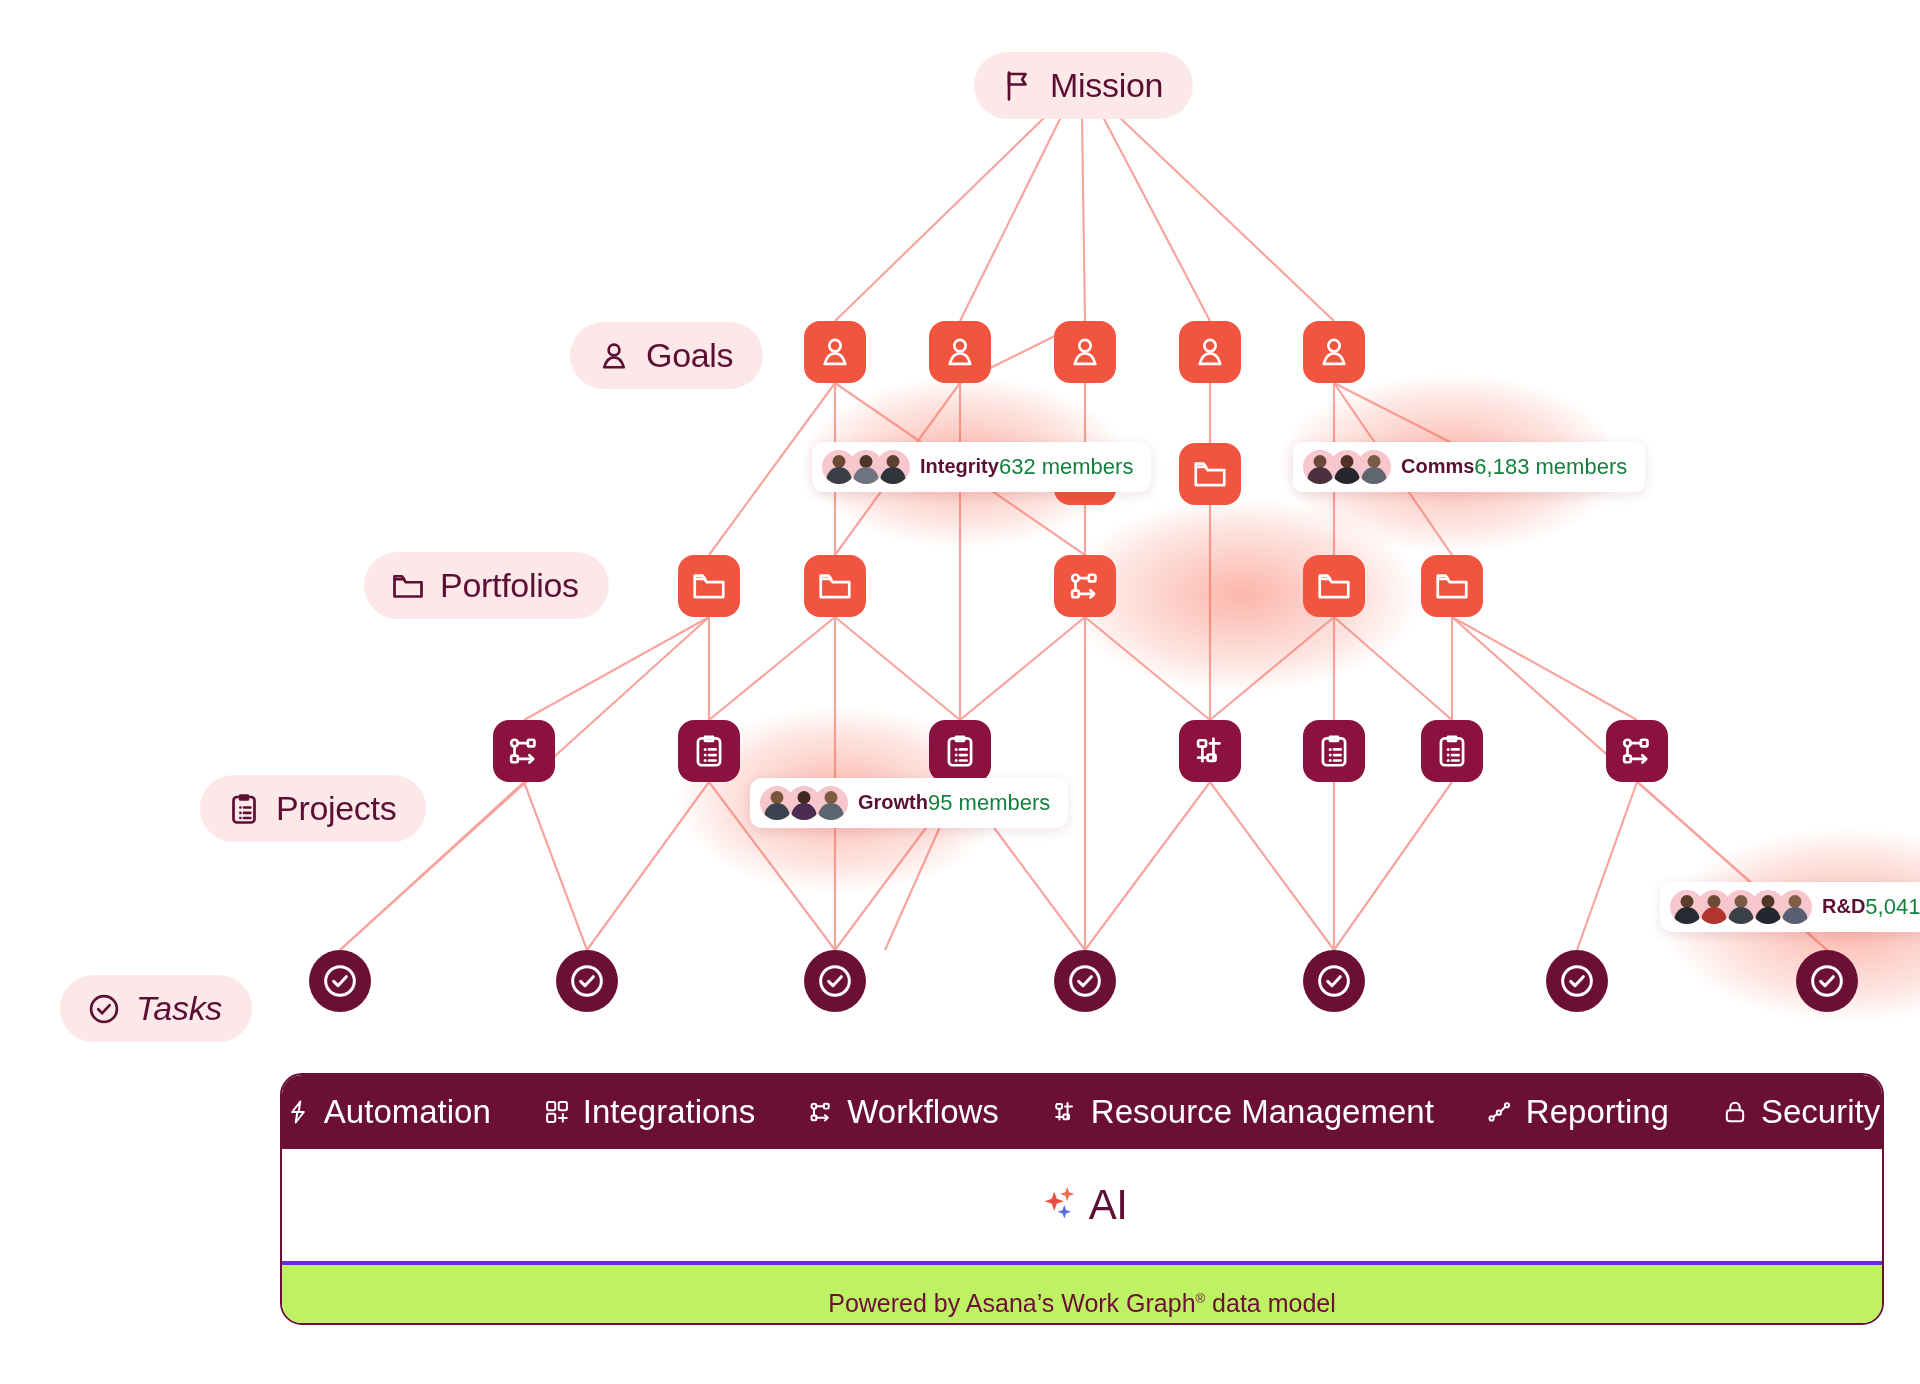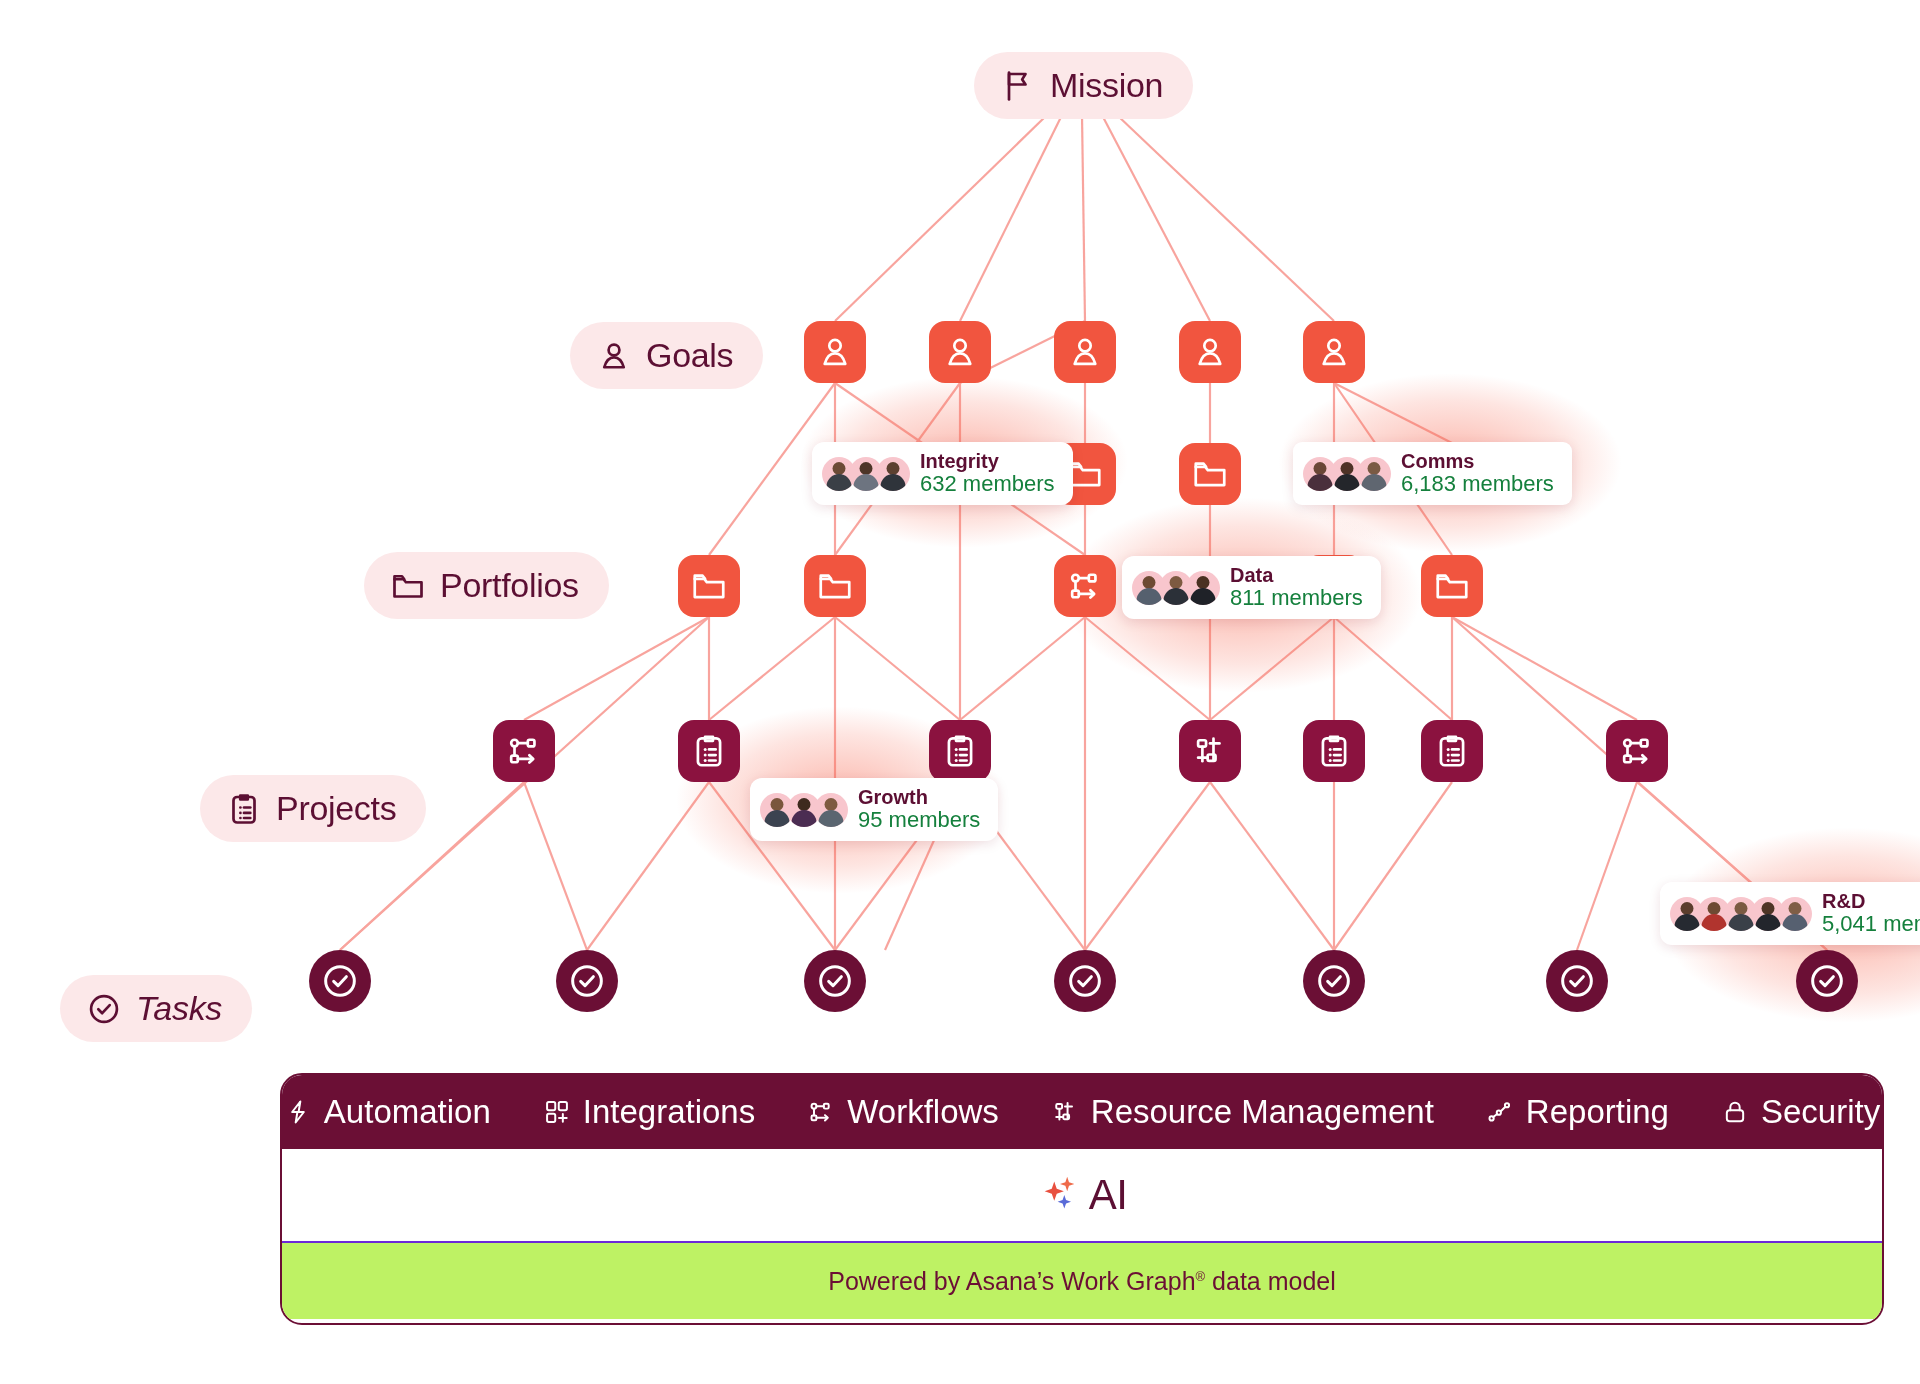--- a/index.html
+++ b/index.html
@@ -82,21 +82,21 @@
     position: absolute; left: 50%; top: 5px;
     transform: translateX(-50%);
     width: 13px; height: 13px; border-radius: 50%;
   }
   .avatars .av .body {
     position: absolute; left: 50%; bottom: 0;
     transform: translateX(-50%);
     width: 25px; height: 17px;
     border-radius: 13px 13px 0 0;
   }
-  .mc-text { display: flex; flex-direction: column; line-height: 1.12; }
+  .mc-text { display: flex; line-height: 1.12; }
   .mc-name { font-size: 20px; font-weight: bold; color: #5c0f33; }
   .mc-count { font-size: 22px; color: #15803d; }
 
   
   #bottom-panel {
     position: absolute;
     left: 268px; top: 1073px;
     width: 1604px; height: 252px;
     border-radius: 22px;
     border: 2px solid #6b0f35;
@@ -112,24 +112,24 @@
   }
   .feature {
     display: flex; align-items: center; gap: 12px;
     color: #ffffff;
     font-size: 33px;
     padding: 0 26px;
     white-space: nowrap;
   }
   .feature svg { width: 28px; height: 28px; display: block; flex: none; }
   #ai-row {
-    height: 94px;
+    height: 116px;
     display: flex; align-items: center; justify-content: center;
     gap: 6px;
-    border-bottom: 2px solid #6d28d9;
+    border-bottom: 4px solid #6d28d9;
     background: #fff;
   }
   #ai-row .ai-label { font-size: 42px; color: #5c0f33; letter-spacing: -0.5px; }
   #footer-row {
     height: 76px;
     display: flex; align-items: center; justify-content: center;
     background: #bef264;
   }
   #footer-row .ft {
     font-size: 25px; color: #6b0f35;
@@ -489,40 +489,20 @@
           <div class="head" style="background:#7a5a44"></div>
           <div class="body" style="background:#5f6670"></div>
         </div>
     </div>
     <div class="mc-text">
       <span class="mc-name">Comms</span>
       <span class="mc-count">6,183 members</span>
     </div>
   </div>
 
-  <div class="member-card" style="left:1110px; top:556px;">
-    <div class="avatars">
-      <div class="av">
-          <div class="head" style="background:#6d4a33"></div>
-          <div class="body" style="background:#55606e"></div>
-        </div>
-      <div class="av">
-          <div class="head" style="background:#7d5a41"></div>
-          <div class="body" style="background:#2b3038"></div>
-        </div>
-      <div class="av">
-          <div class="head" style="background:#4a3122"></div>
-          <div class="body" style="background:#1f2228"></div>
-        </div>
-    </div>
-    <div class="mc-text">
-      <span class="mc-name">Data</span>
-      <span class="mc-count">811 members</span>
-    </div>
-  </div>
 
   <div class="member-card" style="left:738px; top:778px;">
     <div class="avatars">
       <div class="av">
           <div class="head" style="background:#7a563c"></div>
           <div class="body" style="background:#3b4350"></div>
         </div>
       <div class="av">
           <div class="head" style="background:#3e2a1e"></div>
           <div class="body" style="background:#4b2d52"></div>

